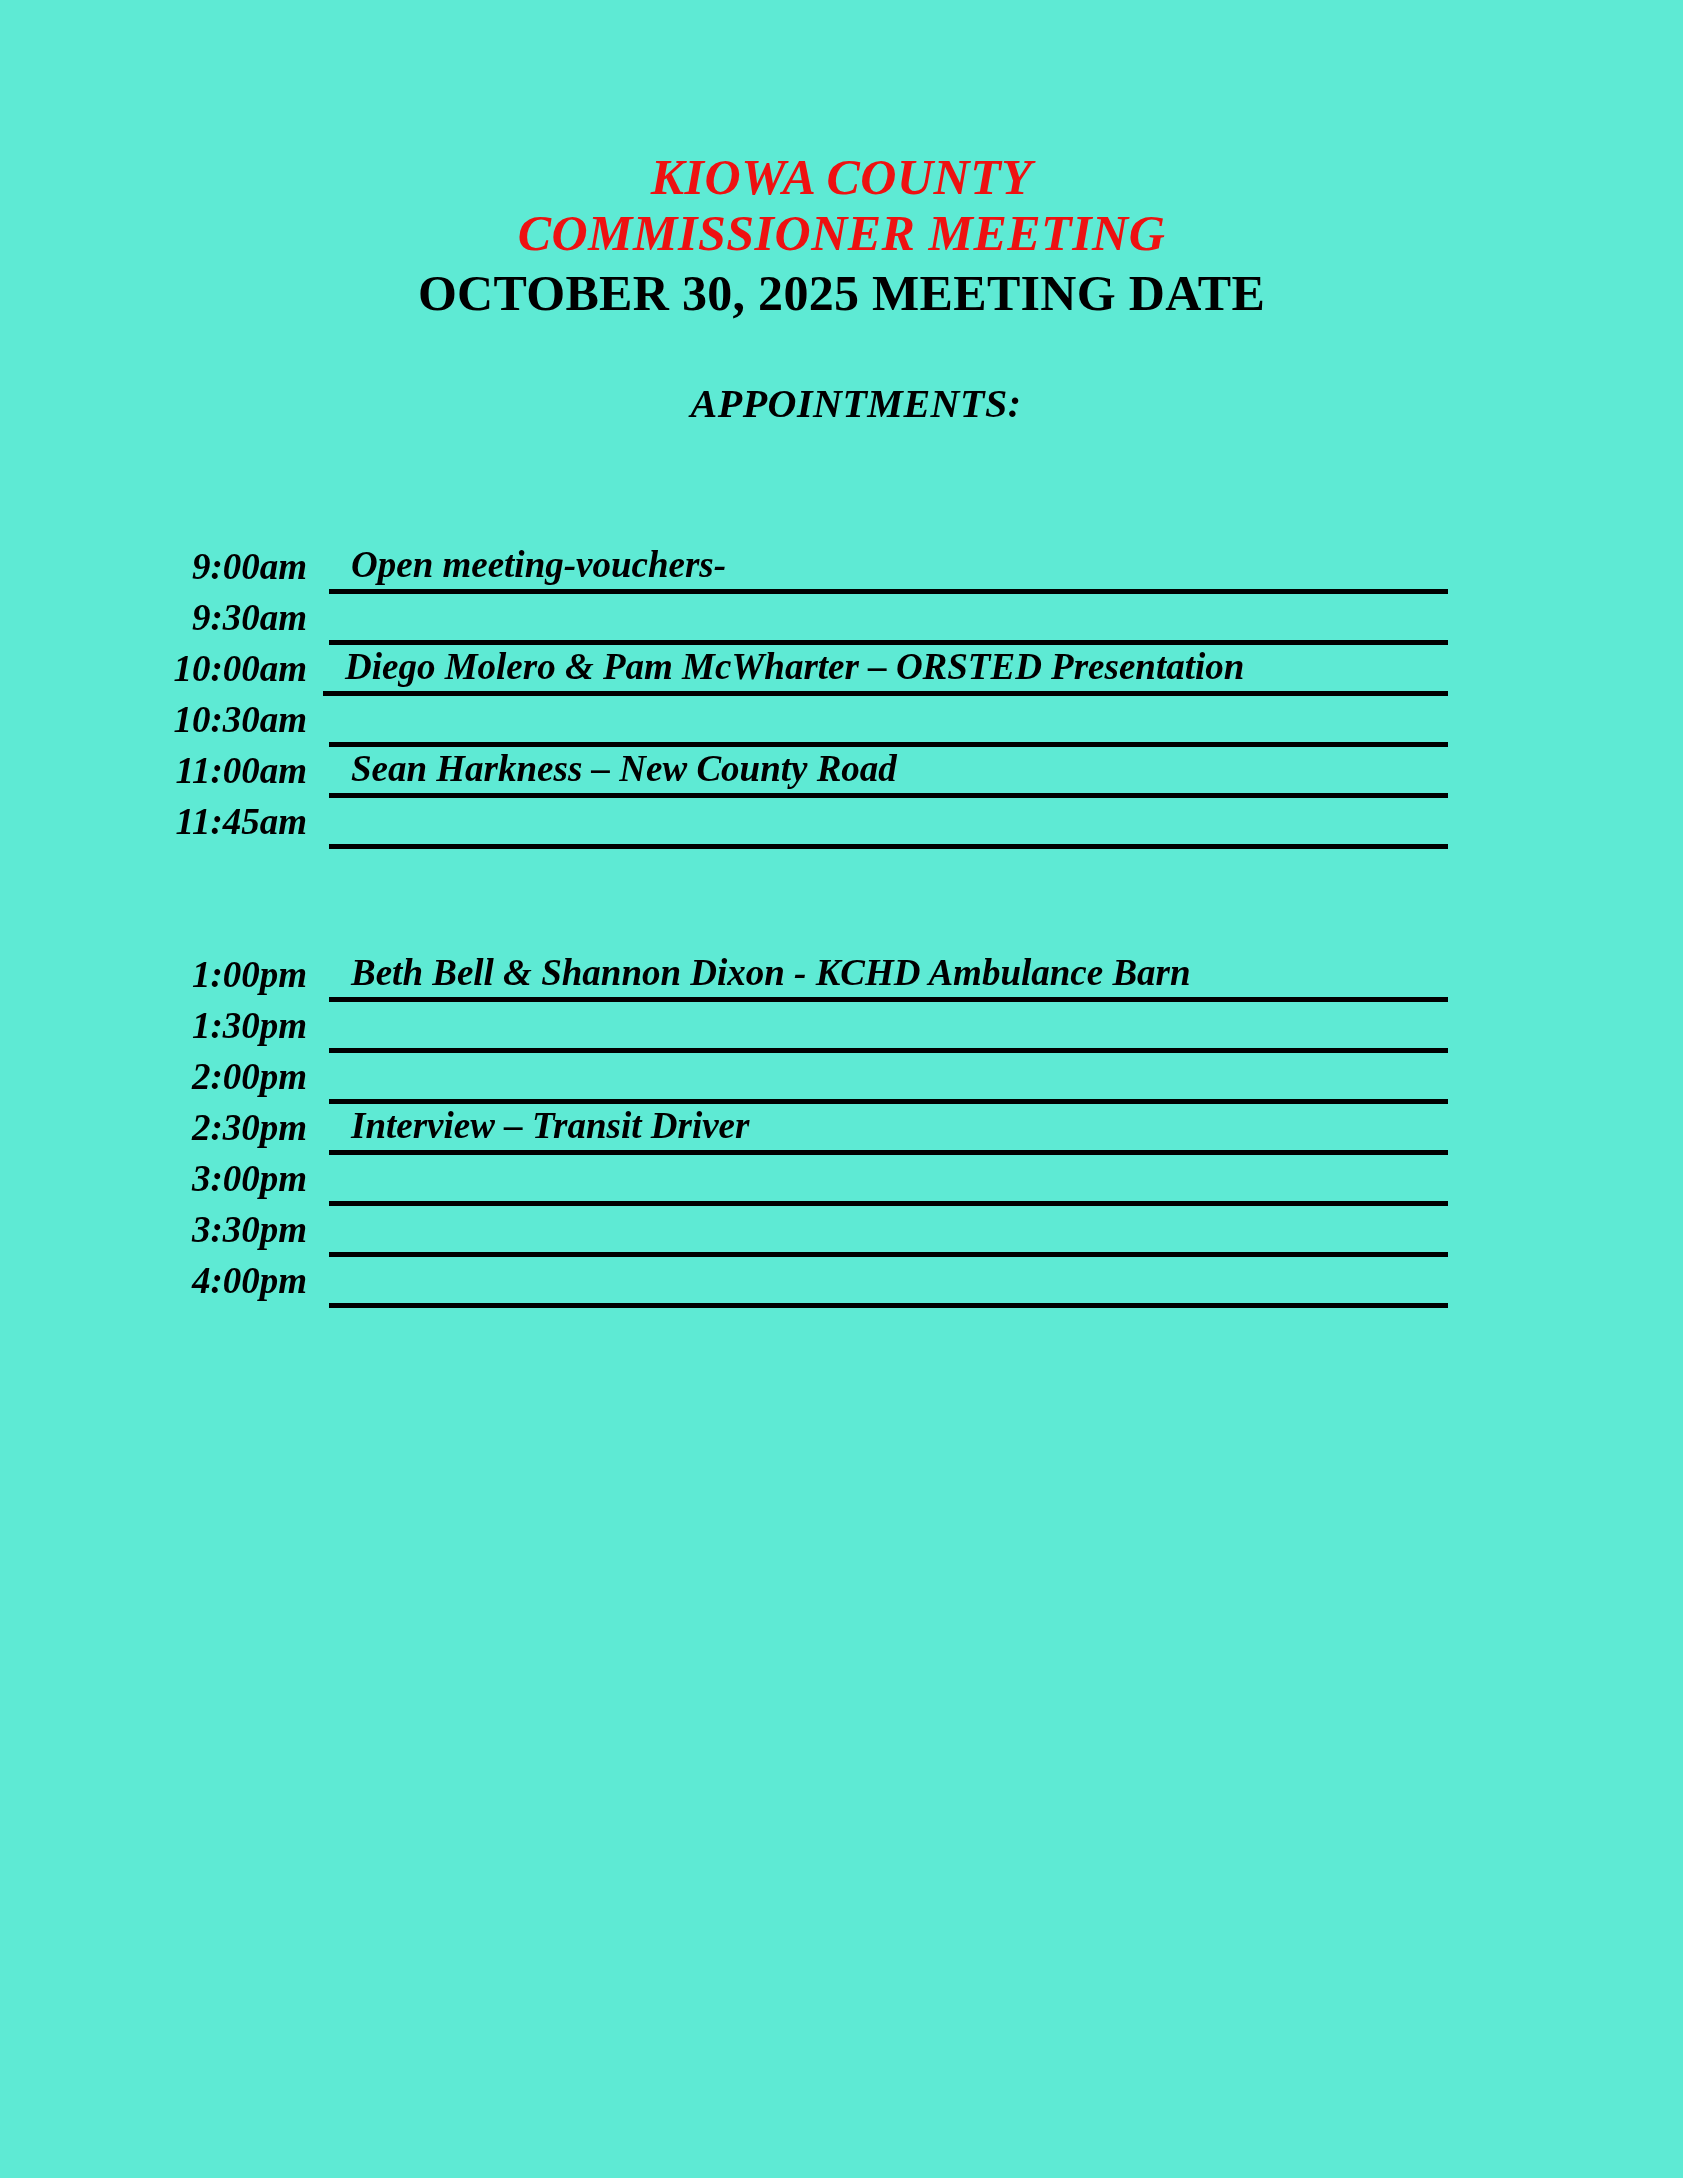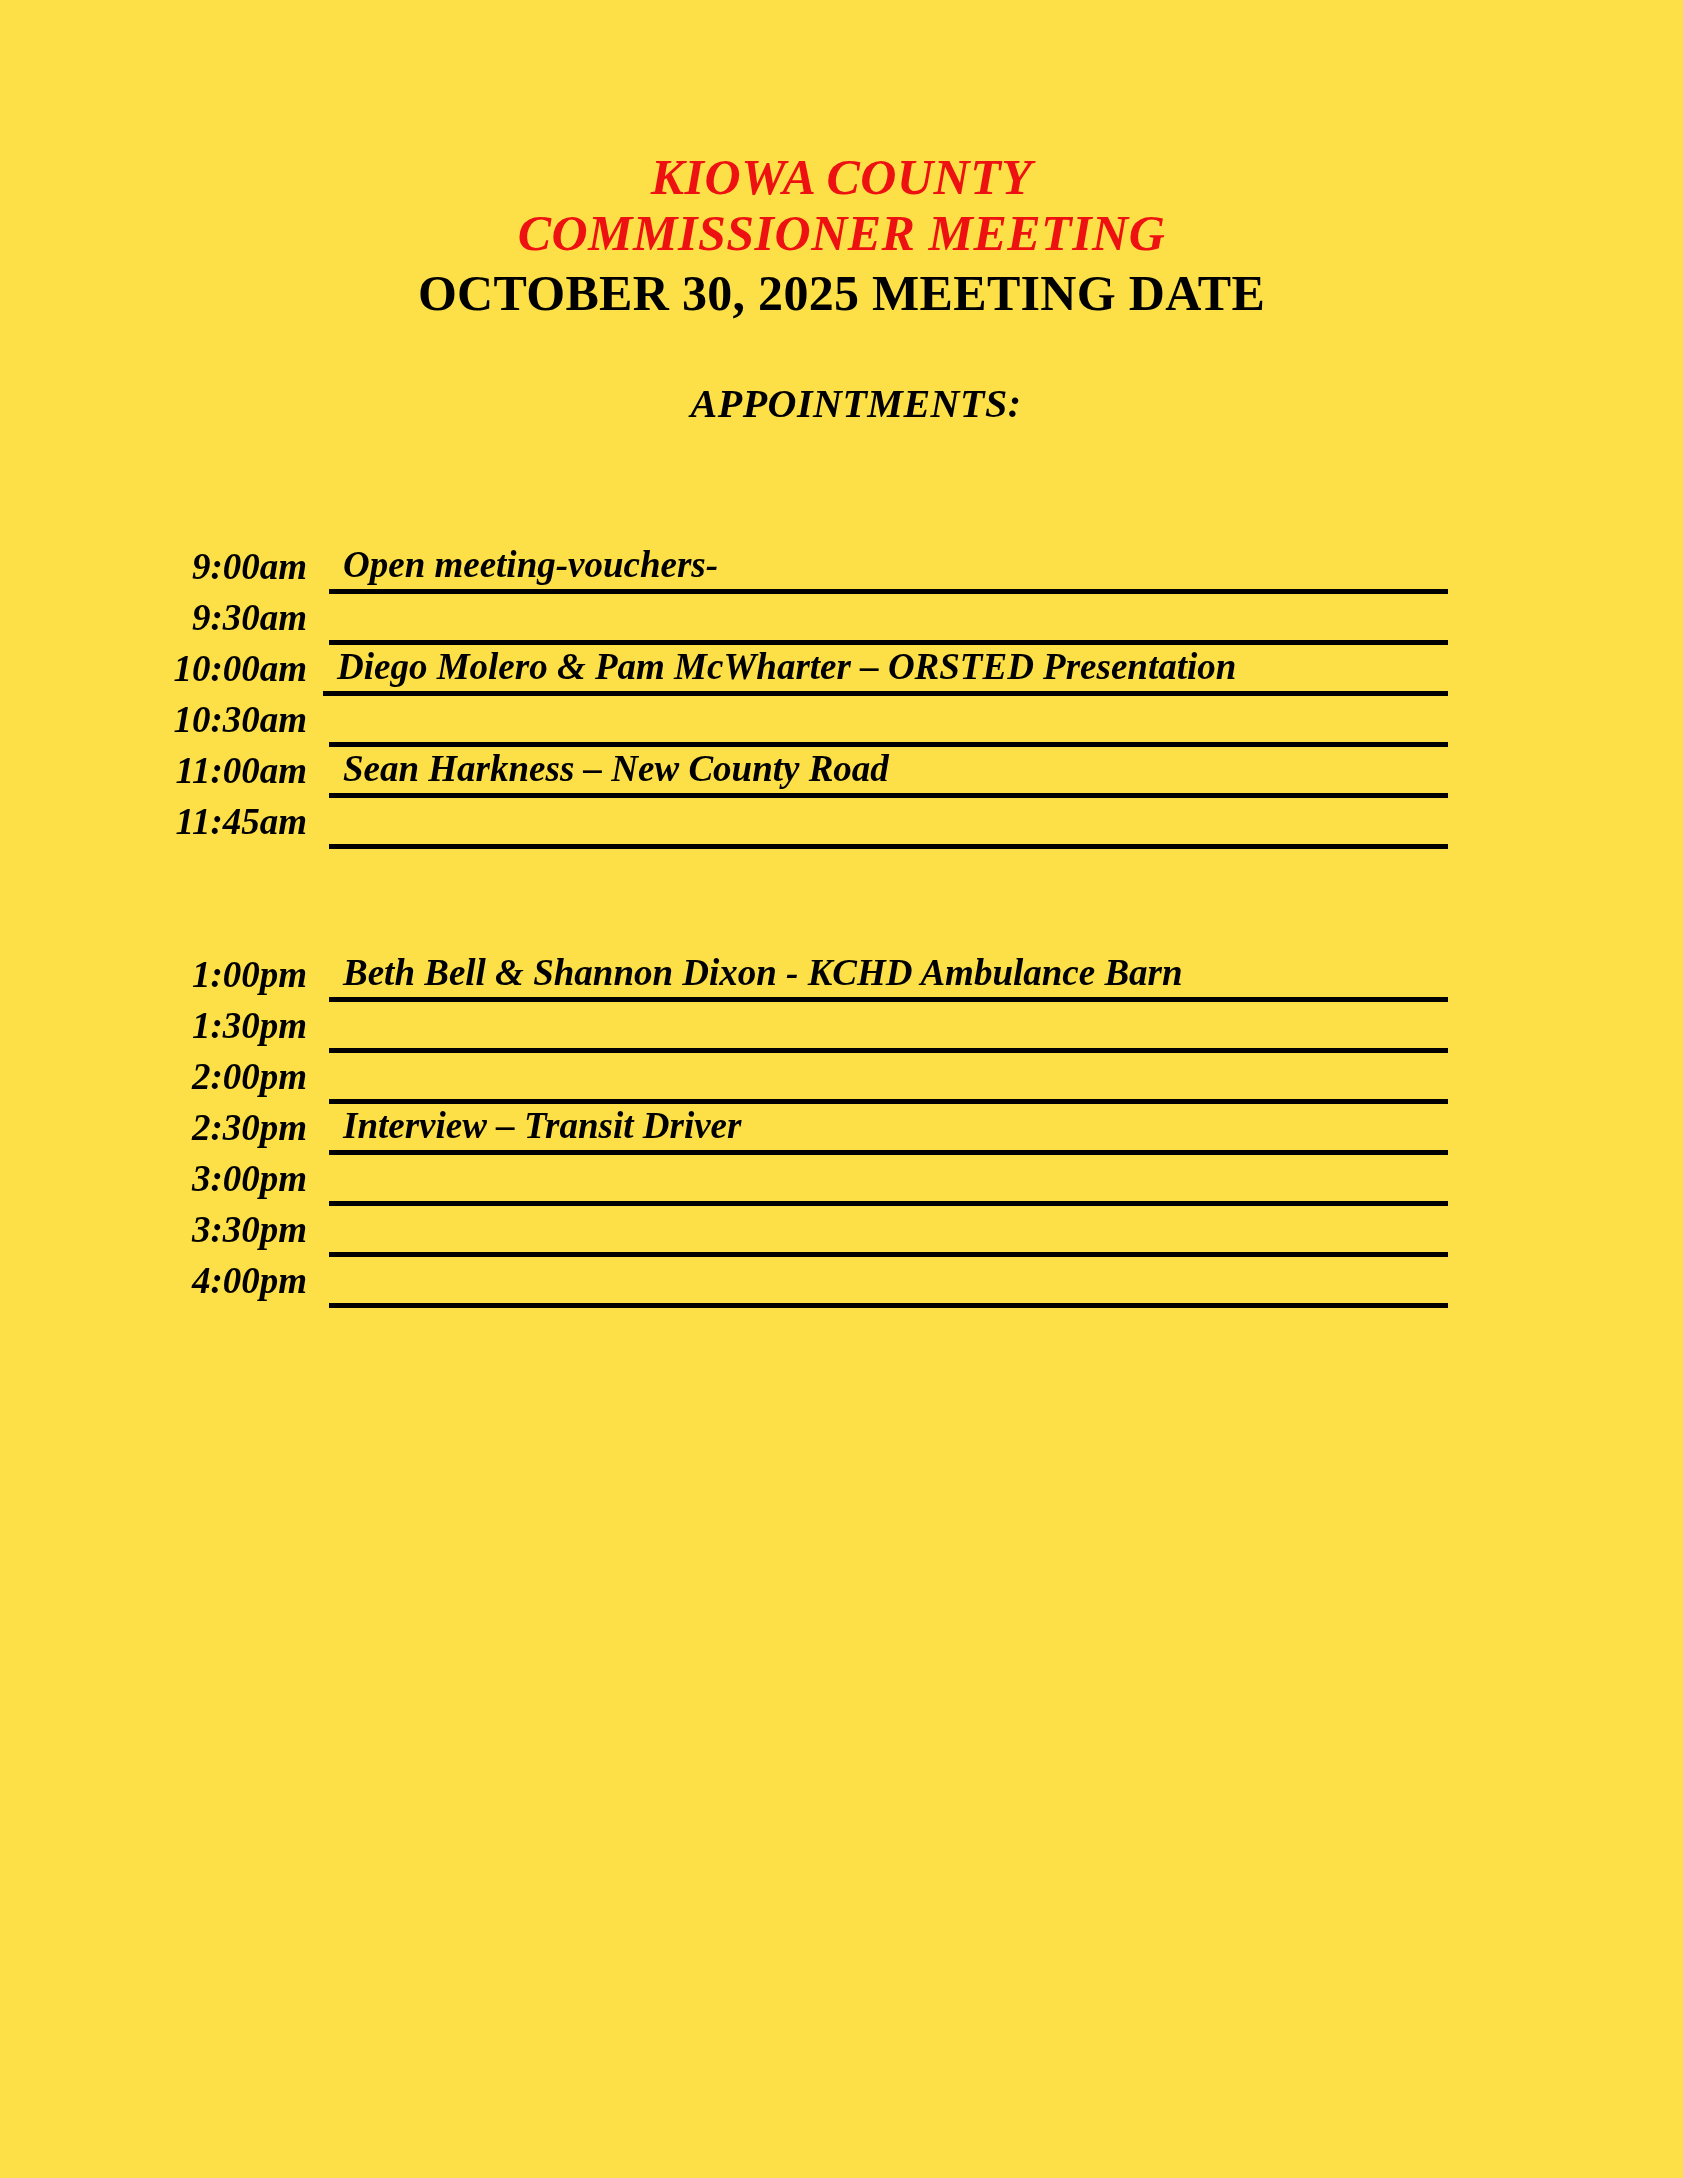--- a/index.html
+++ b/index.html
@@ -13,21 +13,21 @@
     height: 2178px;
     position: relative;
     font-family: "Liberation Serif", "DejaVu Serif", serif;
     color: #000000;
     overflow: hidden;
   }
 
   .page {
     position: absolute;
     inset: 0;
-    background: #fde047;
+    background: #5eead4;
   }
 
   
   .header {
     padding-top: 149px;
     text-align: center;
   }
   .title-red {
     color: #ee1111;
     font-weight: bold;
@@ -97,20 +97,21 @@
   }
   .entry-text {
     font-weight: bold;
     font-style: italic;
     font-size: 37px;
     line-height: 1;
     padding-left: 14px;
     padding-bottom: 6px;
     white-space: nowrap;
     letter-spacing: 0px;
+    margin-left: 8px;
   }
   
   .row.wide .entry {
     flex: 0 0 1125px;
     width: 1125px;
     margin-left: 16px;
   }
 </style>
 </head>
 <body>

